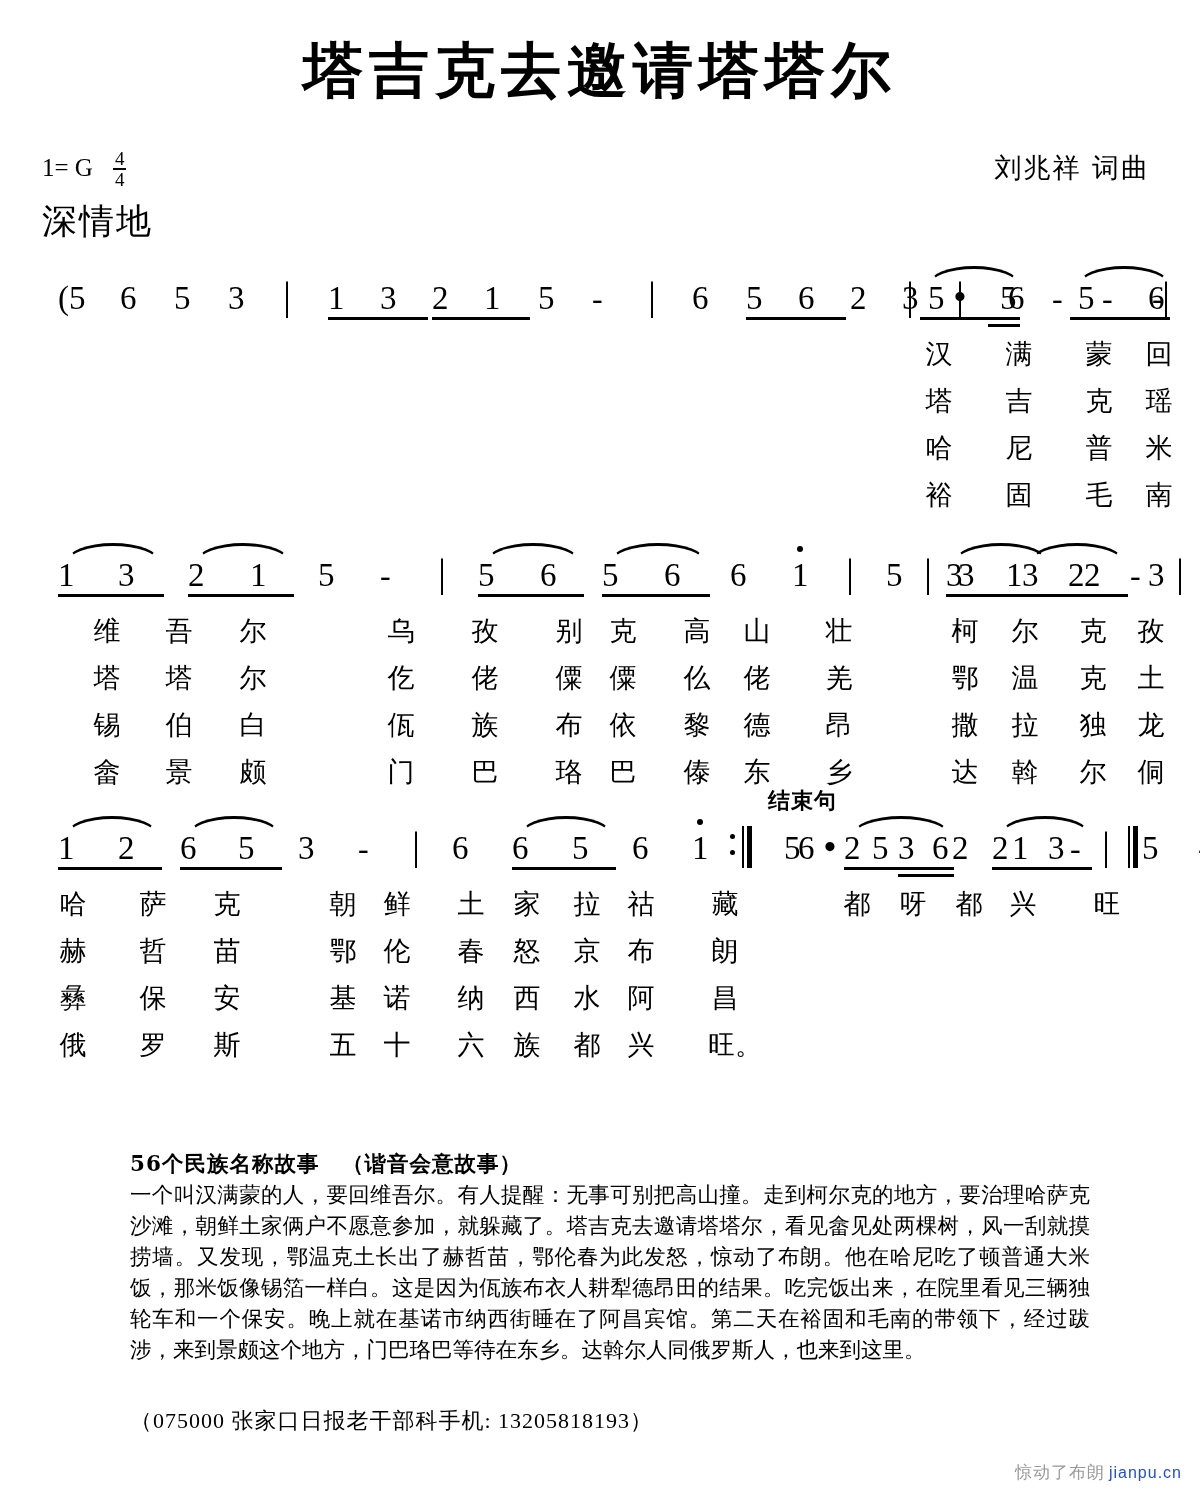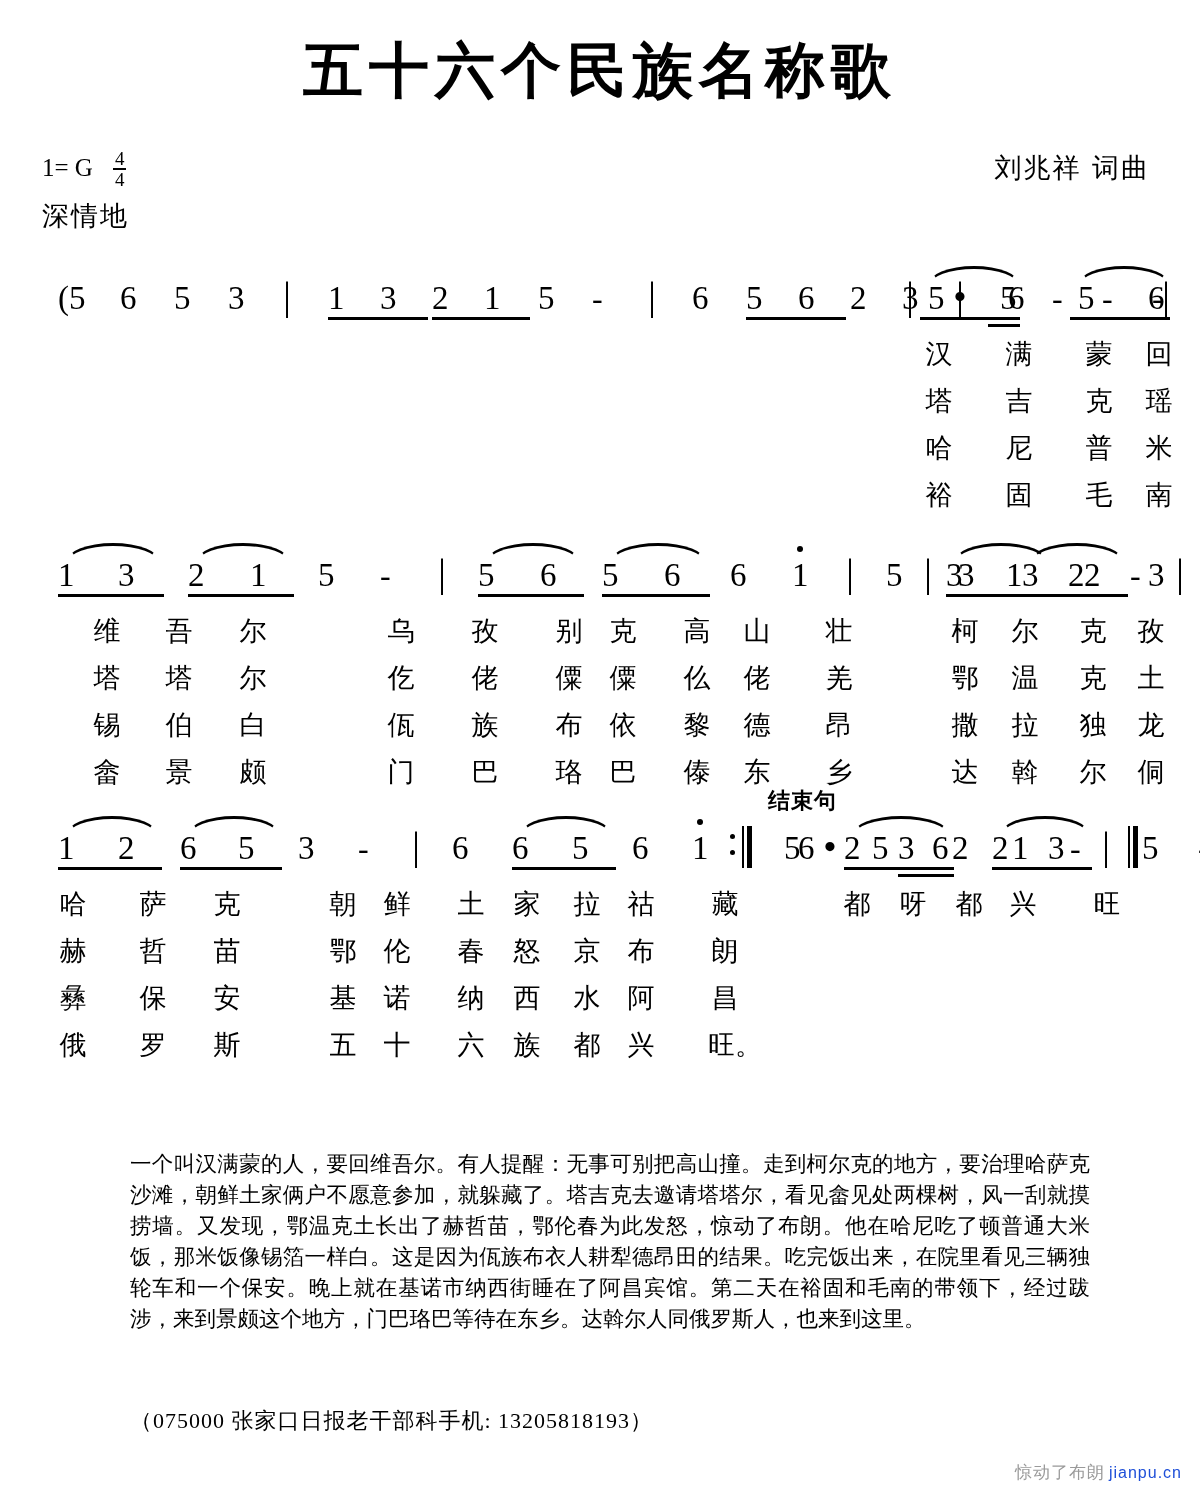--- a/index.html
+++ b/index.html
@@ -51,21 +51,21 @@
     position: relative;
     top: 1px;
   }
   .meter .num { border-bottom: 2px solid #000; padding: 0 2px; }
   .meter .den { padding: 0 2px; }
 
   .expression {
     position: absolute;
     left: 42px;
     top: 198px;
-    font-size: 27px;
+    font-size: 35px;
     font-family: "DejaVu Serif", serif;
     letter-spacing: 2px;
   }
   .composer {
     position: absolute;
     right: 50px;
     top: 150px;
     font-size: 27px;
     font-family: "DejaVu Serif", serif;
     letter-spacing: 2px;
@@ -231,21 +231,21 @@
   .watermark .site {
     color: #1d4ed8;
     font-family: "Liberation Sans", sans-serif;
     font-size: 16px;
     margin-left: 4px;
   }
 </style>
 </head>
 <body>
 
-<div class="title">五十六个民族名称歌</div>
+<div class="title">塔吉克去邀请塔塔尔</div>
 
 <div class="key-block">
   <span class="keytext">1= G</span>
   <span class="meter">
     <span class="num">4</span>
     <span class="den">4</span>
   </span>
 </div>
 <div class="expression">深情地</div>
 <div class="composer">刘兆祥 词曲</div>
@@ -587,20 +587,21 @@
       <div class="lyr-col" style="left: 966px;">
         <span>兴</span>
       </div>
       <div class="lyr-col" style="left: 1050px;">
         <span>旺</span>
       </div>
     </div>
 </div>
 
 <div class="story">
+  <p class="headline">56个民族名称故事　（谐音会意故事）</p>
   <p>一个叫汉满蒙的人，要回维吾尔。有人提醒：无事可别把高山撞。走到柯尔克的地方，要治理哈萨克沙滩，朝鲜土家俩户不愿意参加，就躲藏了。塔吉克去邀请塔塔尔，看见畲见处两棵树，风一刮就摸捞墙。又发现，鄂温克土长出了赫哲苗，鄂伦春为此发怒，惊动了布朗。他在哈尼吃了顿普通大米饭，那米饭像锡箔一样白。这是因为佤族布衣人耕犁德昂田的结果。吃完饭出来，在院里看见三辆独轮车和一个保安。晚上就在基诺市纳西街睡在了阿昌宾馆。第二天在裕固和毛南的带领下，经过跋涉，来到景颇这个地方，门巴珞巴等待在东乡。达斡尔人同俄罗斯人，也来到这里。</p>
 </div>
 
 <div class="contact">（075000 张家口日报老干部科手机: 13205818193）</div>
 
 <div class="watermark">
   <span>惊动了布朗</span><span class="site">jianpu.cn</span>
 </div>
 
 </body></html>

